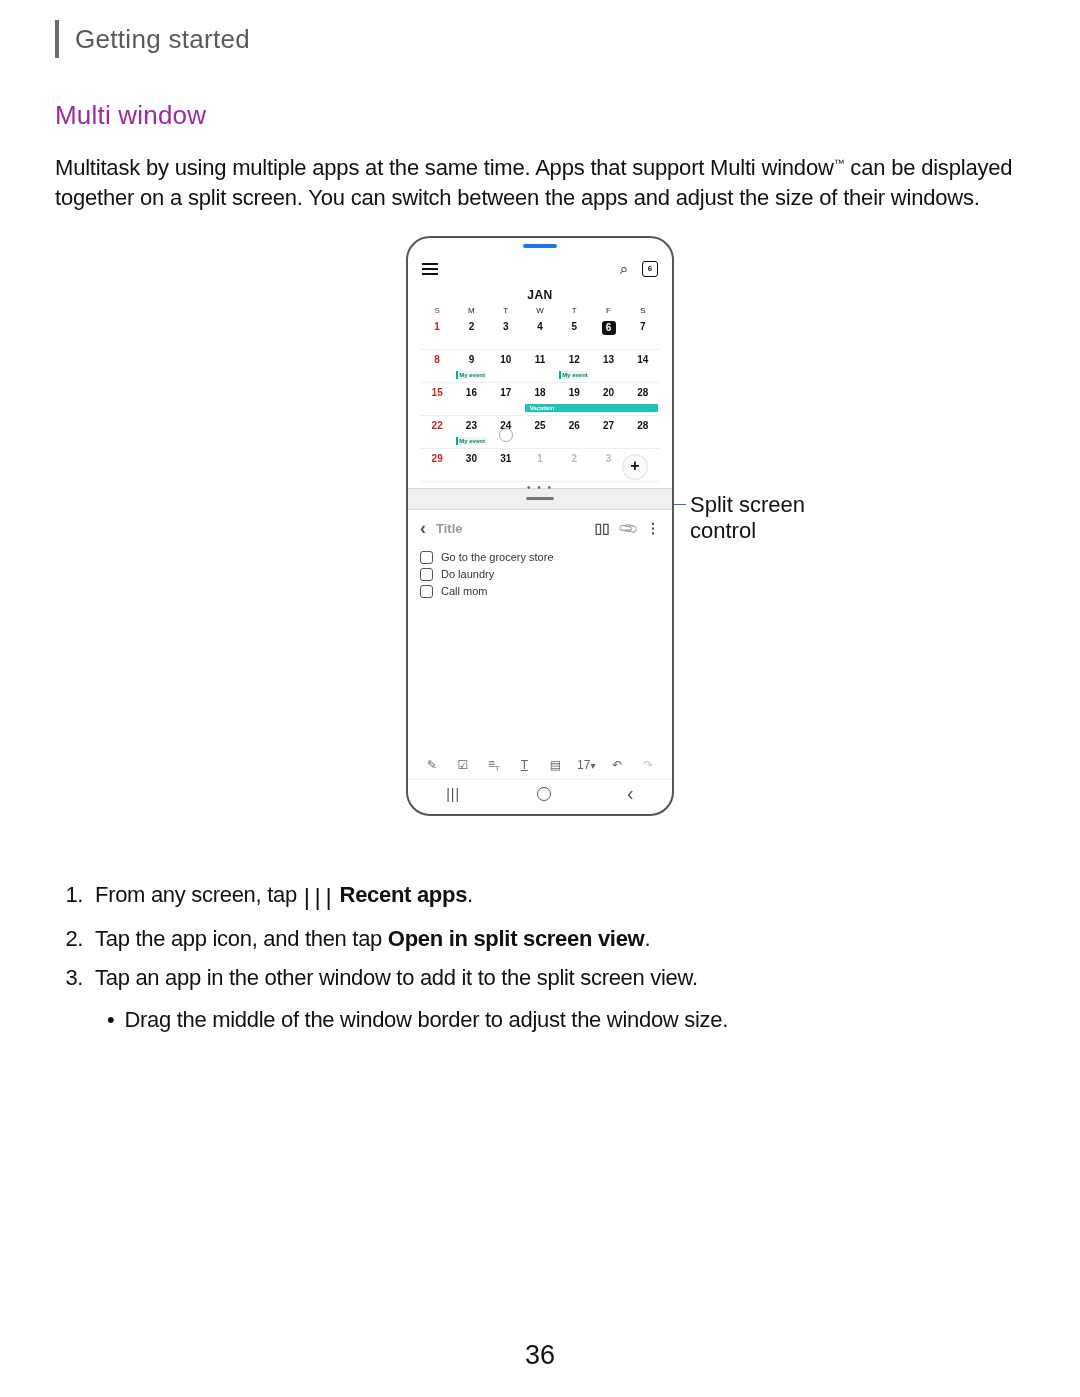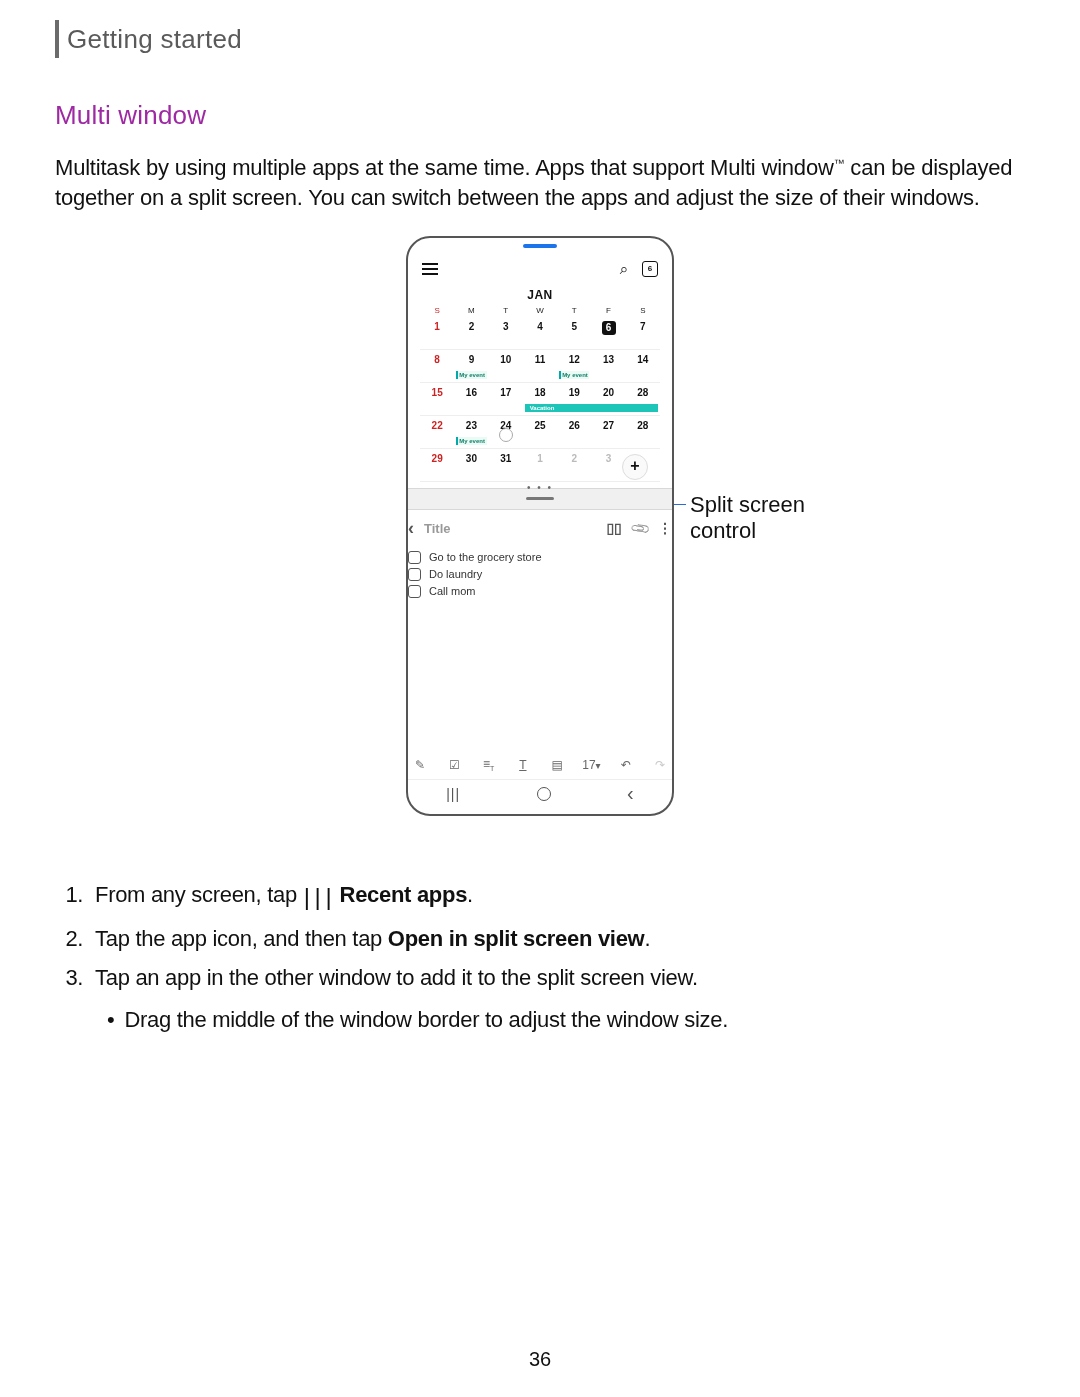--- a/index.html
+++ b/index.html
@@ -13,21 +13,21 @@
     width: 1080px;
     height: 1397px;
     position: relative;
     box-sizing: border-box;
     padding: 20px 55px 0 55px;
   }
 
   
   .chapter-bar {
     border-left: 4px solid #6b6b6b;
-    padding-left: 8px;
+    padding-left: 16px;
     height: 38px;
     display: flex;
     align-items: center;
     margin-bottom: 42px;
   }
   .chapter-bar span {
     font-size: 26px;
     font-weight: 300;
     color: #5a5a5a;
     letter-spacing: 0.3px;
@@ -144,21 +144,21 @@
     border-top:1px solid #d8d8d8; border-bottom:1px solid #d8d8d8;
     position: relative;
   }
   .split-divider .dash { width:28px; height:3px; background:#777; border-radius:2px; }
   .split-dots {
     position:absolute; top:-7px; left:50%; transform:translateX(-50%);
     font-size:10px; letter-spacing:2px; color:#6b6b6b;
   }
 
   
-  .app-bottom { padding: 0 0; flex:1; display:flex; flex-direction:column; }
+  .app-bottom { padding: 0 12px; flex:1; display:flex; flex-direction:column; }
   .notes-header {
     display:flex; align-items:center; gap:10px; padding:8px 0;
     color:#999; font-size:13px; font-weight:600;
   }
   .notes-header .spacer { flex:1; }
   .notes-header .nicon { font-size:14px; color:#555; }
   .chev-left::before { content:"\2039"; font-size:18px; color:#555; }
   .clip-ico { transform:rotate(-40deg); }
   .clip-ico::before { content:"\1F4CE"; font-size:13px; filter:grayscale(1); }
   .dots-ico::before { content:"\22EE"; }
@@ -232,21 +232,21 @@
     content:"\2022"; margin-right:10px;
   }
 
   
   .footnote {
     position:absolute; bottom:60px; left:0; right:0;
     text-align:center; font-size:15px; color:#3c3c3c;
   }
   .pagenum {
     position:absolute; bottom:26px; left:0; right:0;
-    text-align:center; font-size:20px; color:#111;
+    text-align:center; font-size:27px; color:#111;
   }
 </style>
 </head>
 <body>
 
 <div class="page">
 
   <div class="chapter-bar">
     <span>Getting started</span>
   </div>

